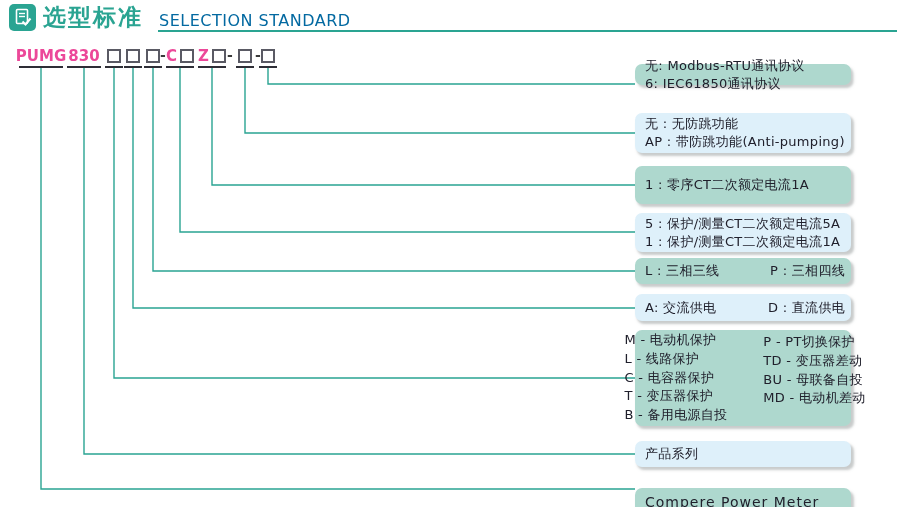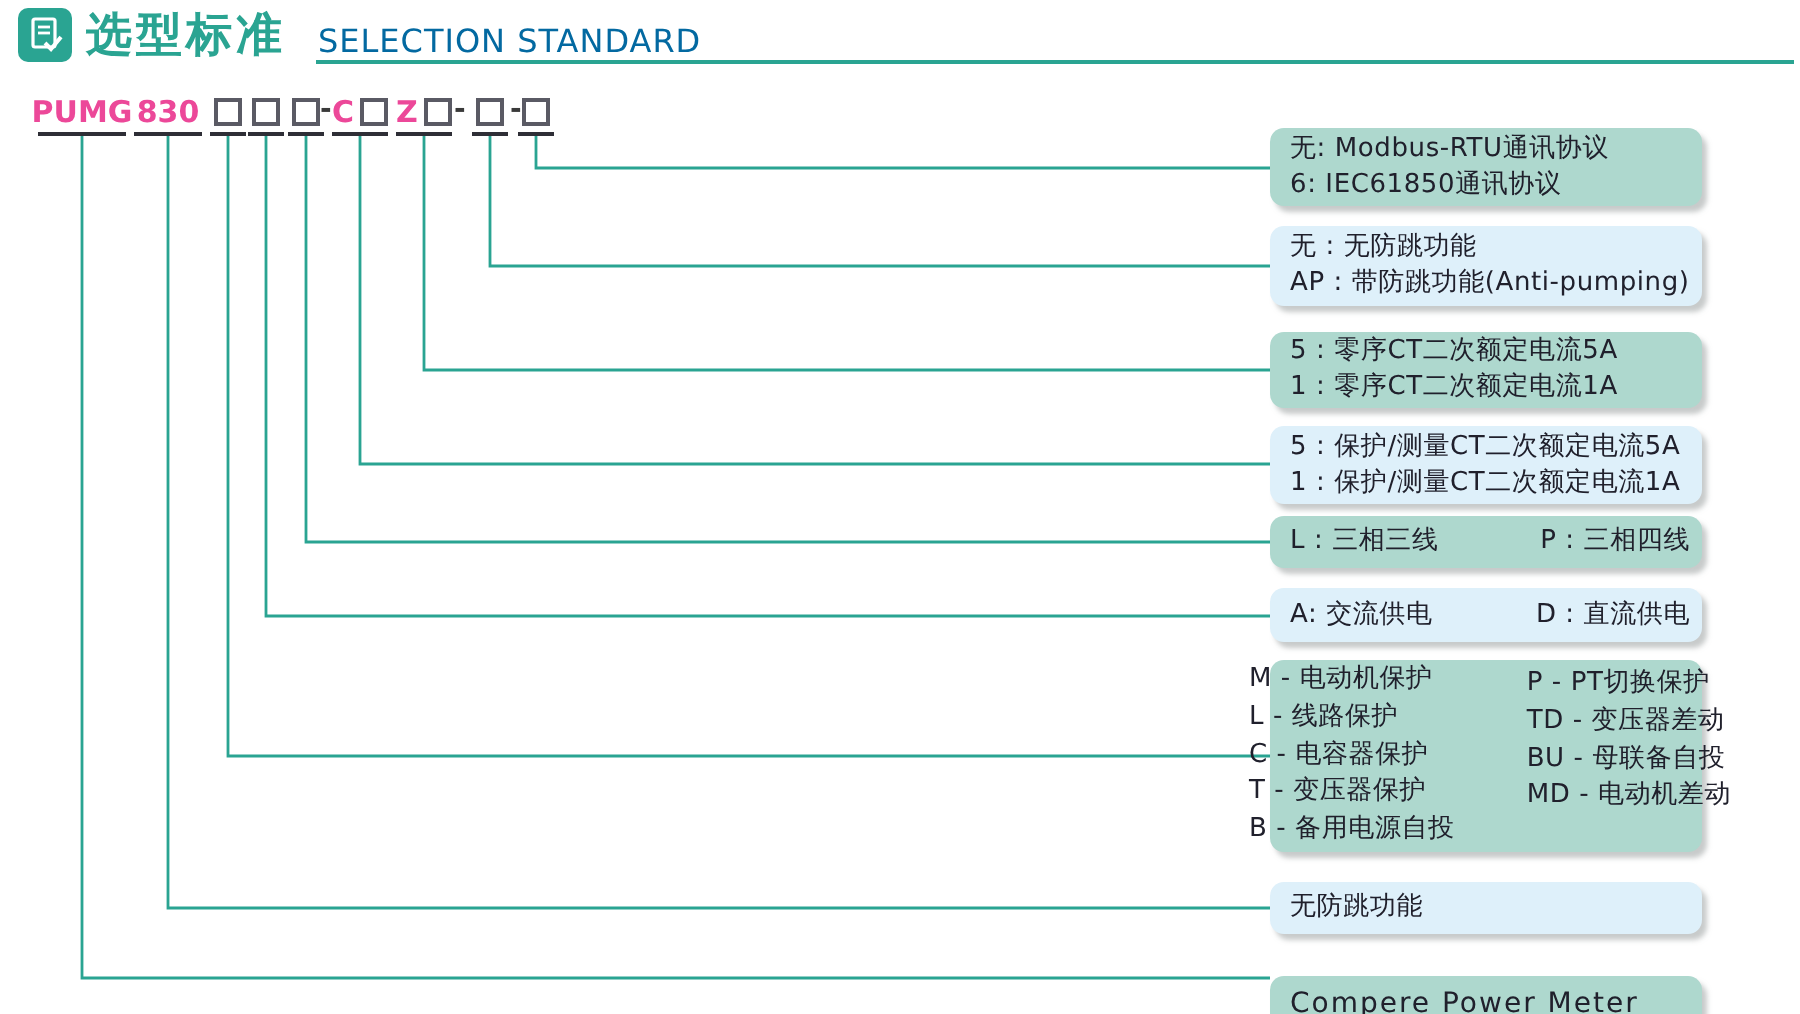--- a/index.html
+++ b/index.html
@@ -97,32 +97,31 @@
     <polyline points="84,68 84,454 635,454"></polyline>
     <polyline points="114,68 114,378 635,378"></polyline>
     <polyline points="133,68 133,308 635,308"></polyline>
     <polyline points="153,68 153,271 635,271"></polyline>
     <polyline points="180,68 180,232 635,232"></polyline>
     <polyline points="212,68 212,185 635,185"></polyline>
     <polyline points="245,68 245,133 635,133"></polyline>
     <polyline points="268,68 268,84 635,84"></polyline>
   </svg>
 
-  <div class="box teal" style="top:64px;height:39px">
+  <div class="box teal" style="top:64px;height:21px">
     <span>无: Modbus-RTU通讯协议</span>
     <span>6: IEC61850通讯协议</span>
   </div>
 
   <div class="box blue" style="top:113px;height:40px">
     <span>无 : 无防跳功能</span>
     <span>AP : 带防跳功能(Anti-pumping)</span>
   </div>
 
   <div class="box teal" style="top:166px;height:38px">
-    <span>5 : 零序CT二次额定电流5A</span>
     <span>1 : 零序CT二次额定电流1A</span>
   </div>
 
   <div class="box blue" style="top:213px;height:39px">
     <span>5 : 保护/测量CT二次额定电流5A</span>
     <span>1 : 保护/测量CT二次额定电流1A</span>
   </div>
 
   <div class="box teal two-col" style="top:258px;height:26px">
     <div class="col-l">
@@ -152,20 +151,20 @@
     </div>
     <div class="col-r" style="align-self:flex-start;padding-top:1px">
       <span>P - PT切换保护</span>
       <span>TD - 变压器差动</span>
       <span>BU - 母联备自投</span>
       <span>MD - 电动机差动</span>
     </div>
   </div>
 
   <div class="box blue" style="top:441px;height:26px">
-    <span>无防跳功能</span>
+    <span>产品系列</span>
   </div>
 
   <div class="box teal box-brand" style="top:476px;height:27px">
     <span>Compere Power Meter</span>
   </div>
 
 </div>
 
 </body></html>

